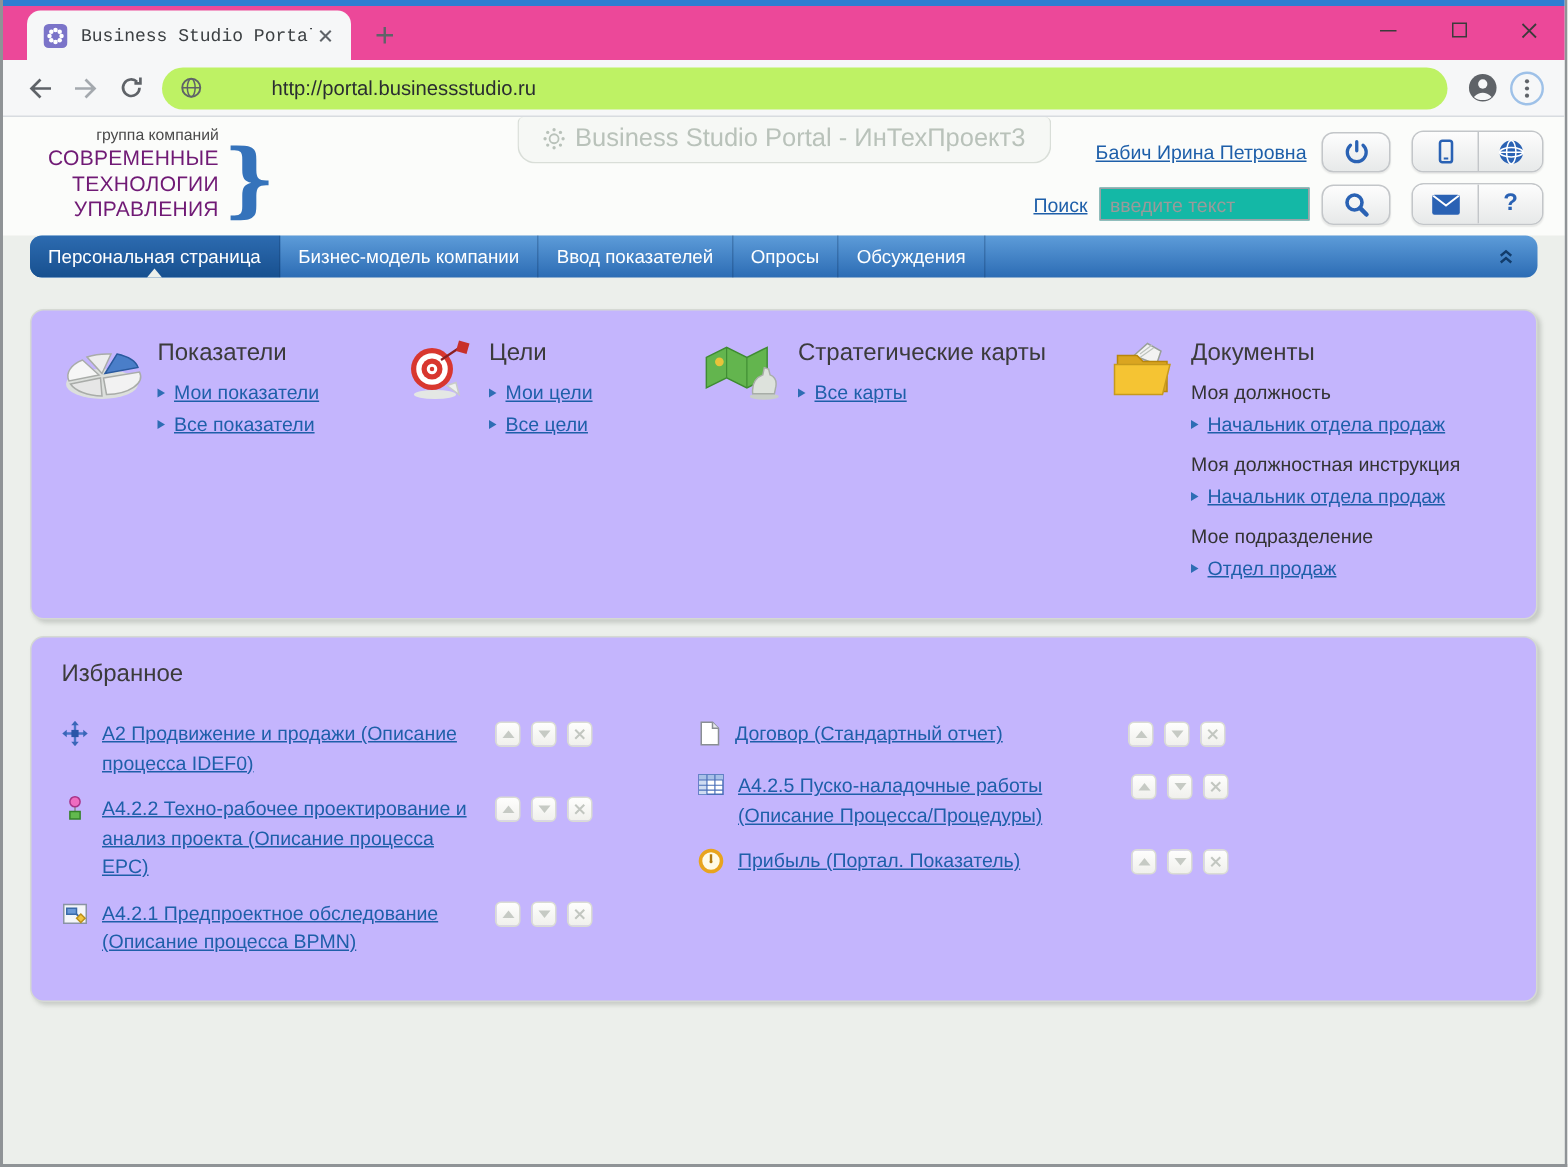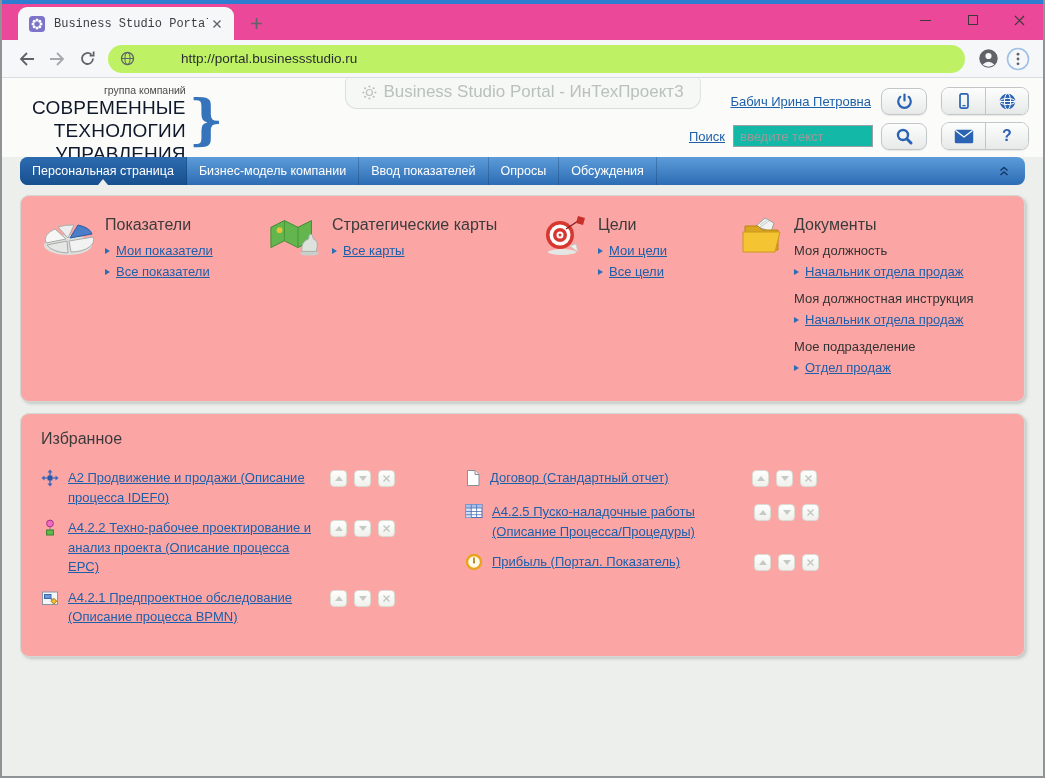--- a/index.html
+++ b/index.html
@@ -25,21 +25,21 @@
   .nav-icon-btn { width:30px; height:30px; display:flex; align-items:center; justify-content:center; border-radius:50%; flex:none; }
   .addr { flex:1; height:28px; background:#bef264; border-radius:14px; display:flex; align-items:center; padding:0 12px; margin:0 8px 0 6px;gap:37px; }
   .addr-url { font-size:13.5px; color:#2a2d31; margin-left:9px; }
 
   
   .page { flex:1; background:#ecefeb; display:flex; flex-direction:column; overflow:hidden; }
   .portal-header { height:79px; background:#fbfcfa; position:relative; flex:none; }
   .logo { position:absolute; left:30px; top:6px; display:flex; align-items:flex-start; }
   .logo-text { text-align:right; }
   .logo-small { font-size:10.5px; color:#4a4a4a; margin:0 0 1px; }
-  .logo-line { font-size:19px; color:#0f172a; line-height:1.2; letter-spacing:.2px; }
+  .logo-line { font-size:14px; color:#701a75; line-height:1.2; letter-spacing:.2px; }
   .logo-brace { font-family:"DejaVu Serif",serif; font-weight:bold; font-size:54px; line-height:58px; color:#3573bb; margin-left:3px; margin-top:6px; }
   .project-badge { position:absolute; left:50%; top:0; transform:translateX(-50%); display:flex; align-items:center; gap:7px; padding:4px 16px 6px; background:#f6f8f5; border:1px solid #d9ded8; border-top:none; border-radius:4px 4px 12px 12px; color:#b9c2ba; font-size:17px; white-space:nowrap; }
   .hdr-right { position:absolute; top:9px; right:14px; display:flex; flex-direction:column; gap:7px; align-items:flex-end; }
   .hdr-row { display:flex; align-items:center; }
   a.blue-link { color:#1e5fa9; text-decoration:underline; font-size:13px; cursor:pointer; }
   .mr10{margin-right:10px} .mr8{margin-right:8px}
   .hdr-btn { width:46px; height:27px; border-radius:8px; background:linear-gradient(#fdfdfd,#e7e9e9); border:1px solid #c3c6c9; box-shadow:0 1px 1px rgba(0,0,0,.08); display:flex; align-items:center; justify-content:center; flex:none; }
   .hdr-pair { display:flex; border-radius:8px; border:1px solid #c3c6c9; overflow:hidden; margin-left:14px; box-shadow:0 1px 1px rgba(0,0,0,.08); flex:none; }
   .hdr-pair .half { width:43px; height:26px; background:linear-gradient(#fdfdfd,#e7e9e9); display:flex; align-items:center; justify-content:center; }
   .hdr-pair .half + .half { border-left:1px solid #c3c6c9; }
@@ -49,21 +49,21 @@
 
   
   .navbar { margin:0 18px; height:28px; border-radius:8px; background:linear-gradient(#5d9cd9,#2c6cb4); display:flex; position:relative; flex:none; }
   .nav-tab { padding:0 12px; line-height:28px; font-size:12.5px; color:#fff; border-right:1px solid rgba(16,52,100,.3); cursor:default; white-space:nowrap; }
   .nav-tab.active { background:linear-gradient(#2d6bb0,#17508f); border-radius:8px 0 0 8px; position:relative; }
   .nav-tab.active:after { content:""; position:absolute; left:50%; bottom:0; transform:translateX(-50%); width:0; height:0; border-left:5px solid transparent; border-right:5px solid transparent; border-bottom:6px solid #ecefeb; }
   .nav-collapse { margin-left:auto; width:42px; display:flex; align-items:center; justify-content:center; }
 
   
   .content { flex:1; padding:10px 18px 0; }
-  .panel { background:#fca5a5; border:1px solid #d5d9d3; border-radius:9px; box-shadow:2px 2px 3px rgba(130,135,130,.35); }
+  .panel { background:#c4b5fd; border:1px solid #d5d9d3; border-radius:9px; box-shadow:2px 2px 3px rgba(130,135,130,.35);margin-top:11px; }
   .panel.summary { padding:16px 20px 20px; display:flex; margin-bottom:11px; min-height:186px; }
   .col { display:flex; align-items:flex-start; }
   .col1{width:227px} .col2{width:200px} .col3{width:272px} .col4{flex:1}
   .col-icon { flex:none; margin:2px 8px 0 0; }
   .sec-title { font-size:16px; color:#3b3b3b; font-weight:400; margin:4px 0 9px; }
   .link-row { display:flex; align-items:center; margin:6px 0; }
   .bullet { width:0; height:0; border-left:5px solid #2e6db4; border-top:3.5px solid transparent; border-bottom:3.5px solid transparent; margin-right:6px; flex:none; }
   .group-label { font-size:13px; color:#333; margin-top:12px; }
   .group-label.first { margin-top:2px; }
 
@@ -285,39 +285,20 @@
                 <span class="bullet"></span>
                 <a class="blue-link">Мои показатели</a>
               </div>
             <div class="link-row">
                 <span class="bullet"></span>
                 <a class="blue-link">Все показатели</a>
               </div>
           </div>
         </div>
 
-        <div class="col col3">
-          <span class="col-icon">
-            <svg width="56" height="44" viewBox="0 0 58 44">
-                <path d="M3 13 L17 6 L31 13 L45 6 L45 27 L31 34 L17 27 L3 34 Z" fill="#63b54e" stroke="#3f8c33"></path>
-                <path d="M17 6 V27 M31 13 V34" stroke="#3f8c33" stroke-width="0.8" fill="none"></path>
-                <circle cx="12" cy="16" r="3" fill="#e8c33a"></circle>
-                <ellipse cx="43" cy="40" rx="10" ry="2.2" fill="#c9cfc9"></ellipse>
-                <path d="M35 38 q-1-10 7-13 l1-5 3 1 1 4 q5 2 4 8 l-1 5 h-15 z" fill="#dde2dc" stroke="#a8aea8"></path>
-              </svg>
-          </span>
-          <div>
-            <div class="sec-title">Стратегические карты</div>
-            <div class="link-row">
-                <span class="bullet"></span>
-                <a class="blue-link">Все карты</a>
-              </div>
-          </div>
-        </div>
-
         <div class="col col2">
           <span class="col-icon">
             <svg width="50" height="44" viewBox="0 0 50 44">
                 <ellipse cx="22" cy="38" rx="14" ry="3" fill="#e4e7e4"></ellipse>
                 <circle cx="20" cy="21" r="14" fill="#d8372f"></circle>
                 <circle cx="20" cy="21" r="10.5" fill="#fff"></circle>
                 <circle cx="20" cy="21" r="7" fill="#d8372f"></circle>
                 <circle cx="20" cy="21" r="3.5" fill="#fff"></circle>
                 <circle cx="20" cy="21" r="1.5" fill="#d8372f"></circle>
                 <line x1="26" y1="15" x2="41" y2="5" stroke="#8a2020" stroke-width="1.5"></line>
@@ -331,20 +312,39 @@
                 <span class="bullet"></span>
                 <a class="blue-link">Мои цели</a>
               </div>
             <div class="link-row">
                 <span class="bullet"></span>
                 <a class="blue-link">Все цели</a>
               </div>
           </div>
         </div>
 
+        <div class="col col3">
+          <span class="col-icon">
+            <svg width="56" height="44" viewBox="0 0 58 44">
+                <path d="M3 13 L17 6 L31 13 L45 6 L45 27 L31 34 L17 27 L3 34 Z" fill="#63b54e" stroke="#3f8c33"></path>
+                <path d="M17 6 V27 M31 13 V34" stroke="#3f8c33" stroke-width="0.8" fill="none"></path>
+                <circle cx="12" cy="16" r="3" fill="#e8c33a"></circle>
+                <ellipse cx="43" cy="40" rx="10" ry="2.2" fill="#c9cfc9"></ellipse>
+                <path d="M35 38 q-1-10 7-13 l1-5 3 1 1 4 q5 2 4 8 l-1 5 h-15 z" fill="#dde2dc" stroke="#a8aea8"></path>
+              </svg>
+          </span>
+          <div>
+            <div class="sec-title">Стратегические карты</div>
+            <div class="link-row">
+                <span class="bullet"></span>
+                <a class="blue-link">Все карты</a>
+              </div>
+          </div>
+        </div>
+
         <div class="col col4">
           <span class="col-icon">
             <svg width="46" height="44" viewBox="0 0 46 44">
                 <path d="M16 12 l9-8 9 5 -3 9 z" fill="#f2f2f2" stroke="#9aa09a"></path>
                 <path d="M20 11 l8-6 M19 14 l10-7" stroke="#bcc2bc" stroke-width="0.8"></path>
                 <path d="M5 12 h13 l4 4 h16 v20 H5 z" fill="#daa520" stroke="#b8860b"></path>
                 <path d="M3 18 h37 l-5 20 H3 z" fill="#f5c433" stroke="#c79a1d"></path>
               </svg>
           </span>
           <div>

